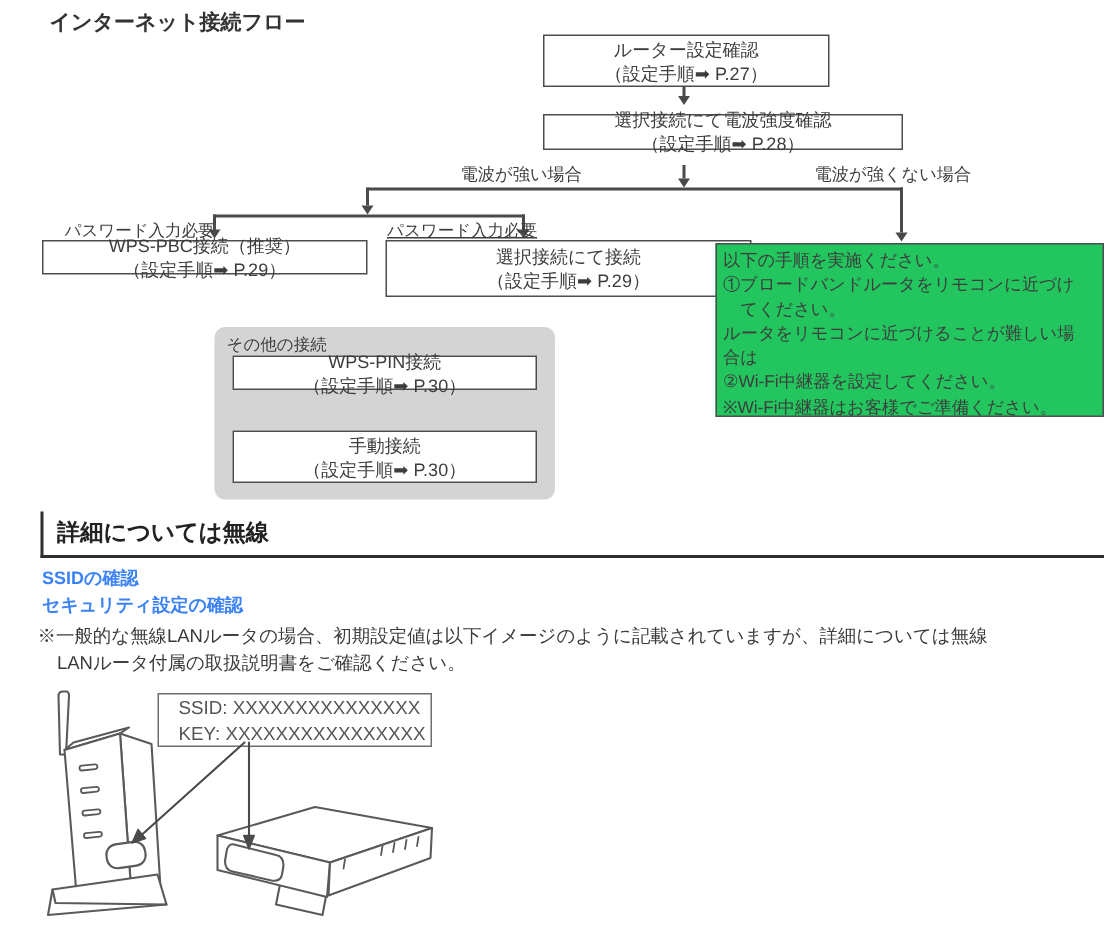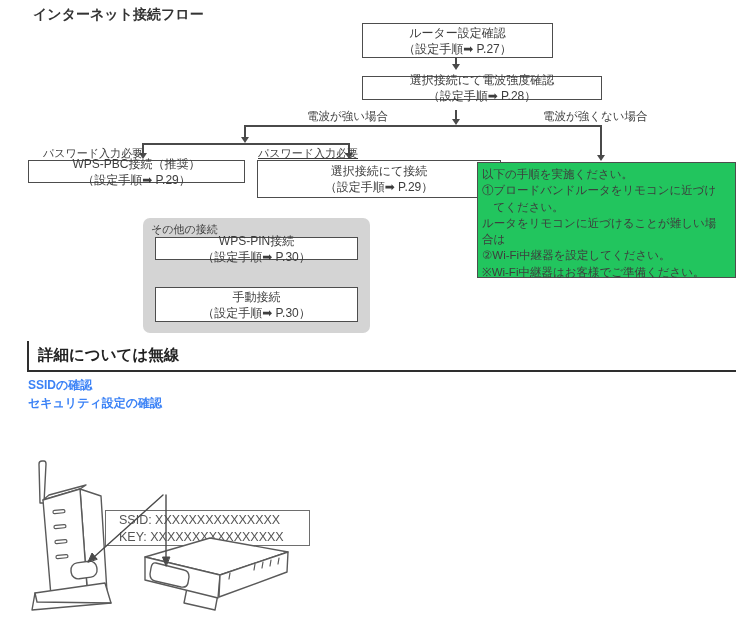--- a/index.html
+++ b/index.html
@@ -112,22 +112,26 @@
   <div class="flabel" style="left:307px;top:109px;font-size:11.5px;">電波が強い場合</div>
   <div class="flabel" style="left:543px;top:109px;font-size:11.5px;">電波が強くない場合</div>
   <div class="flabel" style="left:43px;top:146px;">パスワード入力必要</div>
   <div class="flabel" style="left:258px;top:146px;text-decoration:underline;">パスワード入力必要</div>
 
   <div class="sec-head" style="left:27px;top:341px;width:709px;height:31px;">詳細については無線</div>
 
   <div class="subhead" style="left:28px;top:377px;">SSIDの確認</div>
   <div class="subhead" style="left:28px;top:395px;">セキュリティ設定の確認</div>
 
+  <div class="note" style="left:25px;top:416px;">
+    <div>※一般的な無線LANルータの場合、初期設定値は以下イメージのように記載されていますが、詳細については無線</div>
+    <div style="padding-left:13px;">LANルータ付属の取扱説明書をご確認ください。</div>
+  </div>
 
-  <div class="ssid-box" style="left:105px;top:462px;width:205px;height:36px;margin-top:48px;">
+  <div class="ssid-box" style="left:105px;top:462px;width:183px;height:36px;">
     <div>SSID: XXXXXXXXXXXXXXX</div>
     <div>KEY: XXXXXXXXXXXXXXXX</div>
   </div>
 
   <svg class="abs" style="left:25px;top:452px;" width="295" height="167" viewBox="0 0 295 167">
     <g fill="#ffffff" stroke="#5a5a5a" stroke-width="1.4" stroke-linejoin="round" stroke-linecap="round">
 
       <g>
 
         <path d="M14,12 Q14,9 17,9 L19,9 Q21,9 21,12 L19,51 L15,51 Z"></path>

